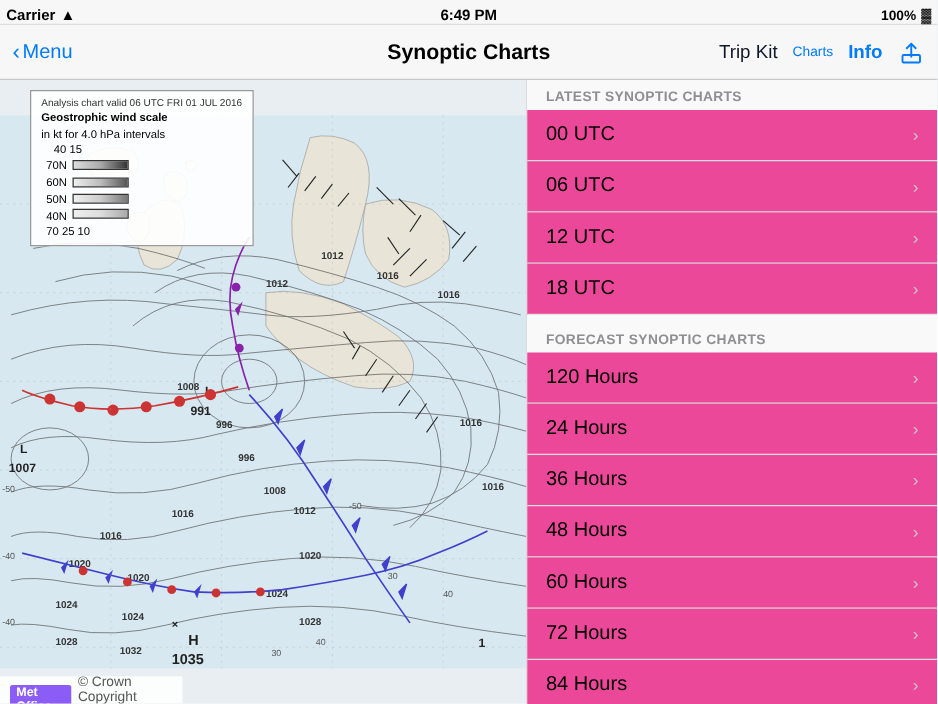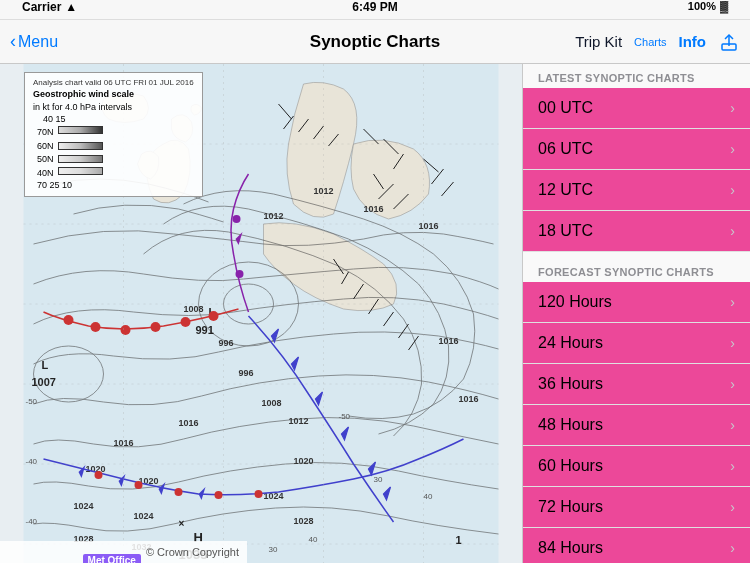--- a/index.html
+++ b/index.html
@@ -3,23 +3,23 @@
   <meta charset="utf-8">
   <style>
     * { margin: 0; padding: 0; box-sizing: border-box; }
     body { width: 750px; height: 563px; font-family: -apple-system, 'Helvetica Neue', Arial, sans-serif; overflow: hidden; background: #fff; }
 
     
     #status-bar {
       height: 20px;
       background: #f7f7f7;
       display: flex;
-      align-items: flex-start;
+      align-items: flex-end;
       justify-content: space-between;
-      padding: 0 22px;
+      padding: 0 5px;
       font-size: 12px;
       font-weight: 600;
       border-bottom: 1px solid #ddd;
     }
     #status-bar .status-left { display: flex; align-items: center; gap: 4px; }
     #status-bar .status-center { position: absolute; left: 50%; transform: translateX(-50%); font-size: 12px; font-weight: 600; }
     #status-bar .status-right { display: flex; align-items: center; gap: 4px; font-size: 11px; }
 
     
     #nav-bar {
@@ -64,21 +64,21 @@
       position: relative;
       overflow: hidden;
     }
     #map-canvas {
       width: 100%;
       height: 100%;
     }
 
     
     #sidebar {
-      width: 228px;
+      width: 329px;
       background: #f9f9f9;
       border-left: 1px solid #c8c8c8;
       display: flex;
       flex-direction: column;
       overflow-y: auto;
     }
 
     .section-header {
       padding: 8px 15px 4px;
       font-size: 11px;
@@ -369,21 +369,21 @@
       </g>
     </svg>
 
     
     <div class="legend-box">
       <div style="font-size:8px; color:#333;">Analysis chart  valid 06 UTC FRI 01  JUL 2016</div>
       <div class="legend-title">Geostrophic wind scale</div>
       <div>in kt for 4.0 hPa intervals</div>
       <div style="margin-left:10px;">40   15</div>
       <div style="display:flex; flex-direction:column; gap:1px; margin-left:4px;">
-        <div style="display:flex; align-items:flex-start; gap:4px;">
+        <div style="display:flex; align-items:center; gap:4px;">
           <span>70N</span>
           <div style="width:45px; height:8px; border:1px solid #333; background: linear-gradient(to right, #ddd 0%, #aaa 50%, #333 100%);"></div>
         </div>
         <div style="display:flex; align-items:center; gap:4px;">
           <span>60N</span>
           <div style="width:45px; height:8px; border:1px solid #333; background: linear-gradient(to right, #eee 0%, #bbb 50%, #555 100%);"></div>
         </div>
         <div style="display:flex; align-items:center; gap:4px;">
           <span>50N</span>
           <div style="width:45px; height:8px; border:1px solid #333; background: linear-gradient(to right, #eee 0%, #ccc 50%, #777 100%);"></div>

